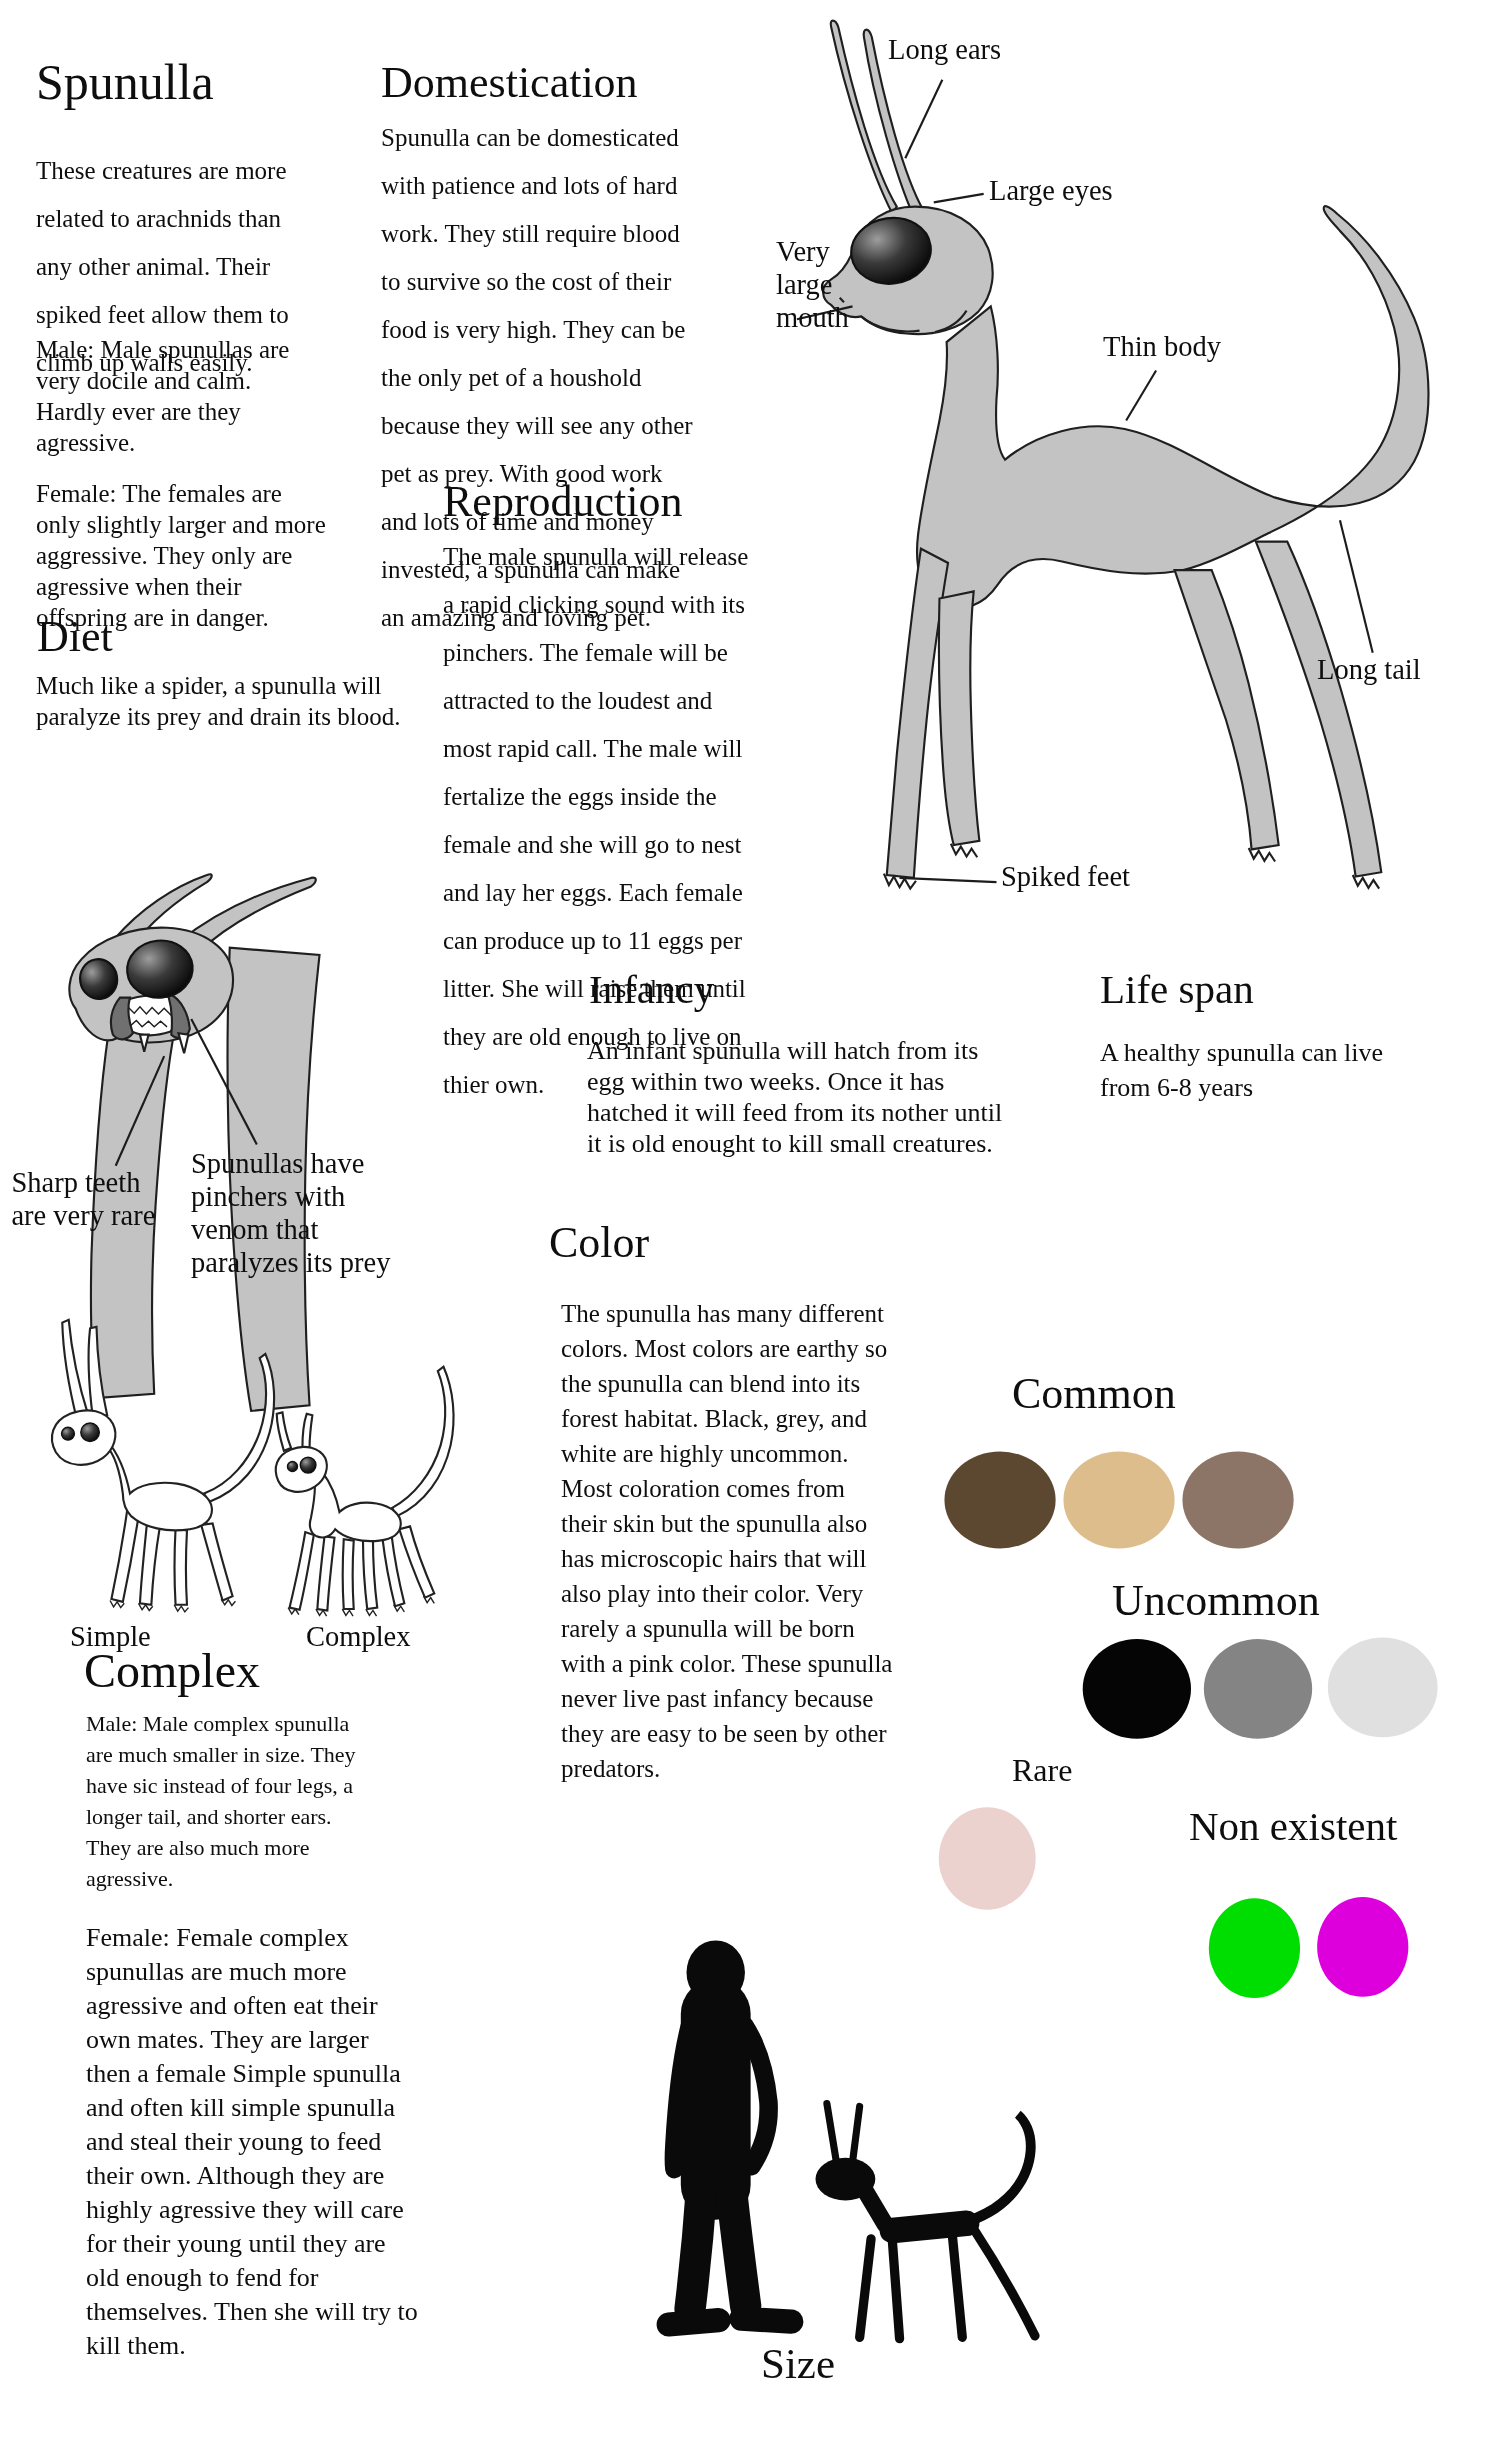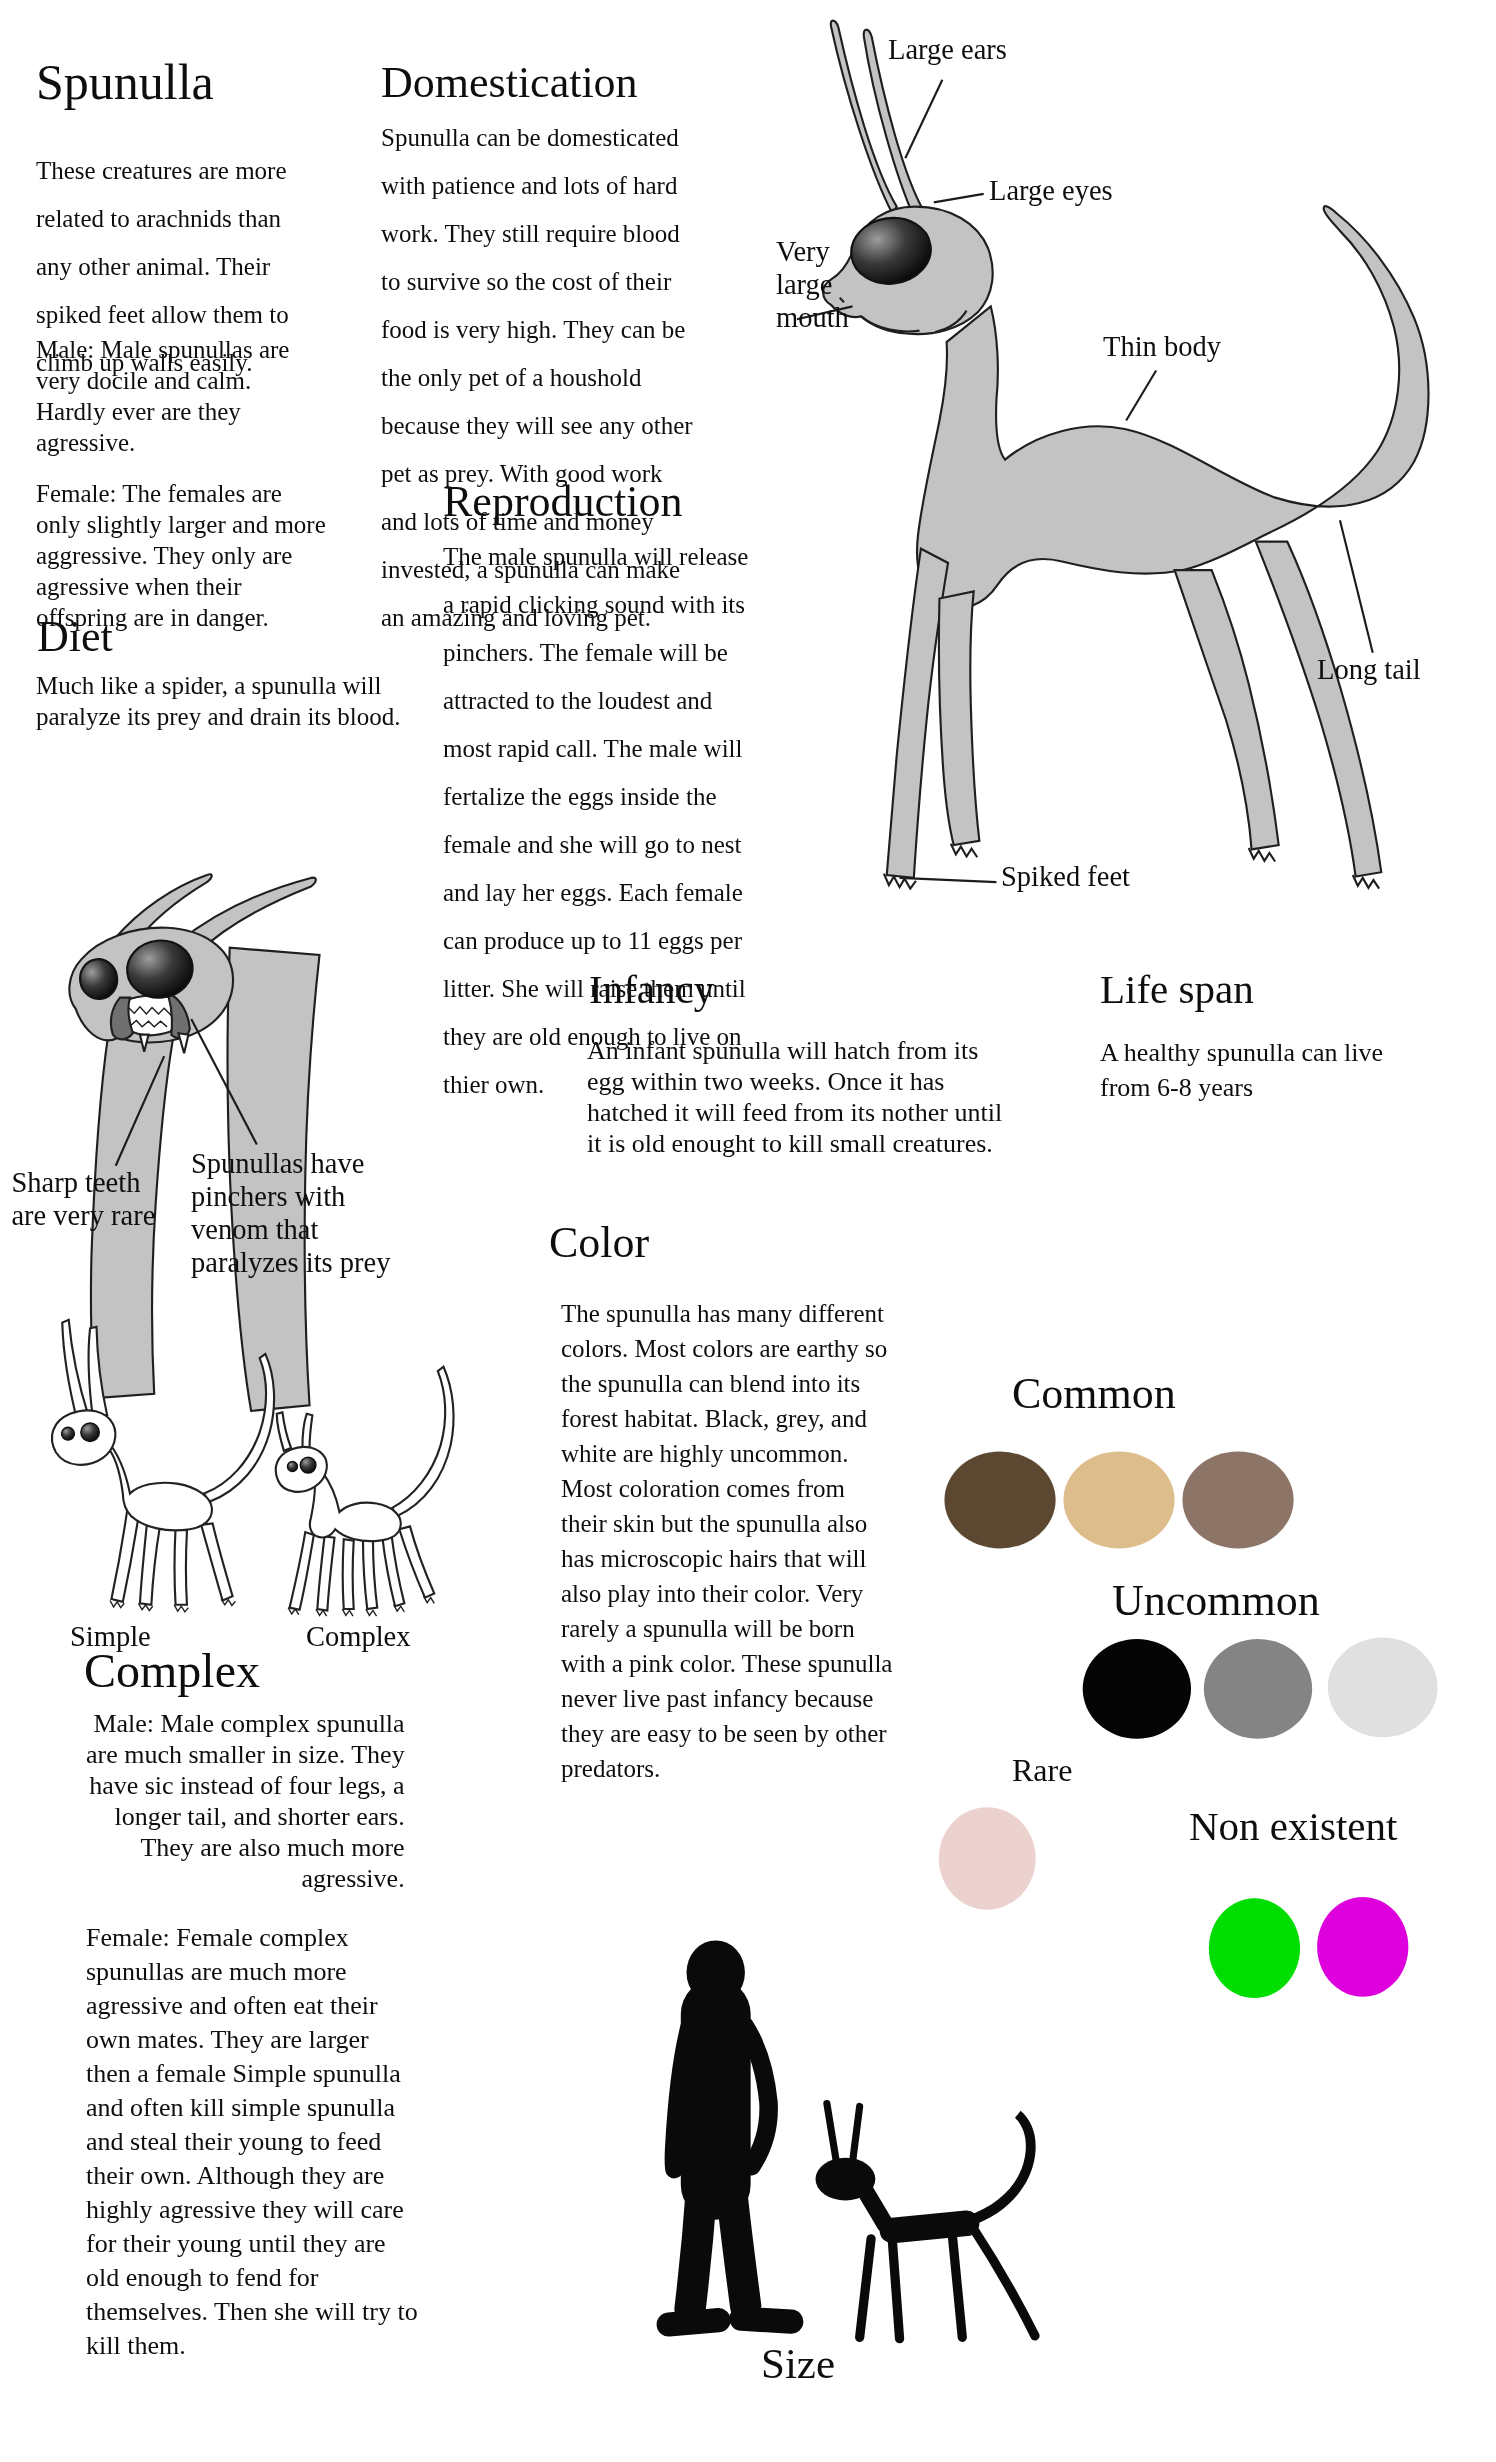--- a/index.html
+++ b/index.html
@@ -231,21 +231,21 @@
 attracted to the loudest and
 most rapid call. The male will
 fertalize the eggs inside the
 female and she will go to nest
 and lay her eggs. Each female
 can produce up to 11 eggs per
 litter. She will raise them until
 they are old enough to live on
 thier own.</div>
 
-  <div class="txt" style="left:888px;top:34px;font-size:28.5px;">Large ears</div>
+  <div class="txt" style="left:888px;top:34px;font-size:28.5px;">Long ears</div>
   <div class="txt" style="left:989px;top:175px;font-size:28.5px;">Large eyes</div>
   <div class="txt" style="left:728px;top:235px;font-size:28.5px;line-height:33px;margin-left:48px;">Very
 large
 mouth</div>
   <div class="txt" style="left:1103px;top:331px;font-size:28.5px;">Thin body</div>
   <div class="txt" style="left:1317px;top:654px;font-size:28.5px;">Long tail</div>
   <div class="txt" style="left:1001px;top:861px;font-size:28.5px;">Spiked feet</div>
 
   <h2 class="txt h" style="left:589px;top:968px;font-size:41px;">Infancy</h2>
   <div class="txt body" style="left:587px;top:1035px;font-size:26px;line-height:31px;">An infant spunulla will hatch from its
@@ -280,21 +280,21 @@
 predators.</div>
 
   <div class="txt" style="left:1012px;top:1368px;font-size:44px;">Common</div>
   <div class="txt" style="left:1112px;top:1575px;font-size:44px;">Uncommon</div>
   <div class="txt" style="left:1012px;top:1752px;font-size:32px;">Rare</div>
   <div class="txt" style="left:1189px;top:1802px;font-size:41px;">Non existent</div>
 
   <div class="txt" style="left:70px;top:1621px;font-size:28.5px;">Simple</div>
   <div class="txt" style="left:306px;top:1621px;font-size:28.5px;">Complex</div>
   <h2 class="txt h" style="left:84px;top:1646px;font-size:48px;">Complex</h2>
-  <div class="txt body" style="left:86px;top:1708px;font-size:26px;line-height:31px;text-align:right;">Male: Male complex spunulla
+  <div class="txt body" style="left:86px;top:1708px;font-size:22px;line-height:31px;">Male: Male complex spunulla
 are much smaller in size. They
 have sic instead of four legs, a
 longer tail, and shorter ears.
 They are also much more
 agressive.</div>
   <div class="txt body" style="left:86px;top:1921px;font-size:26px;line-height:34px;">Female: Female complex
 spunullas are much more
 agressive and often eat their
 own mates. They are larger
 then a female Simple spunulla

